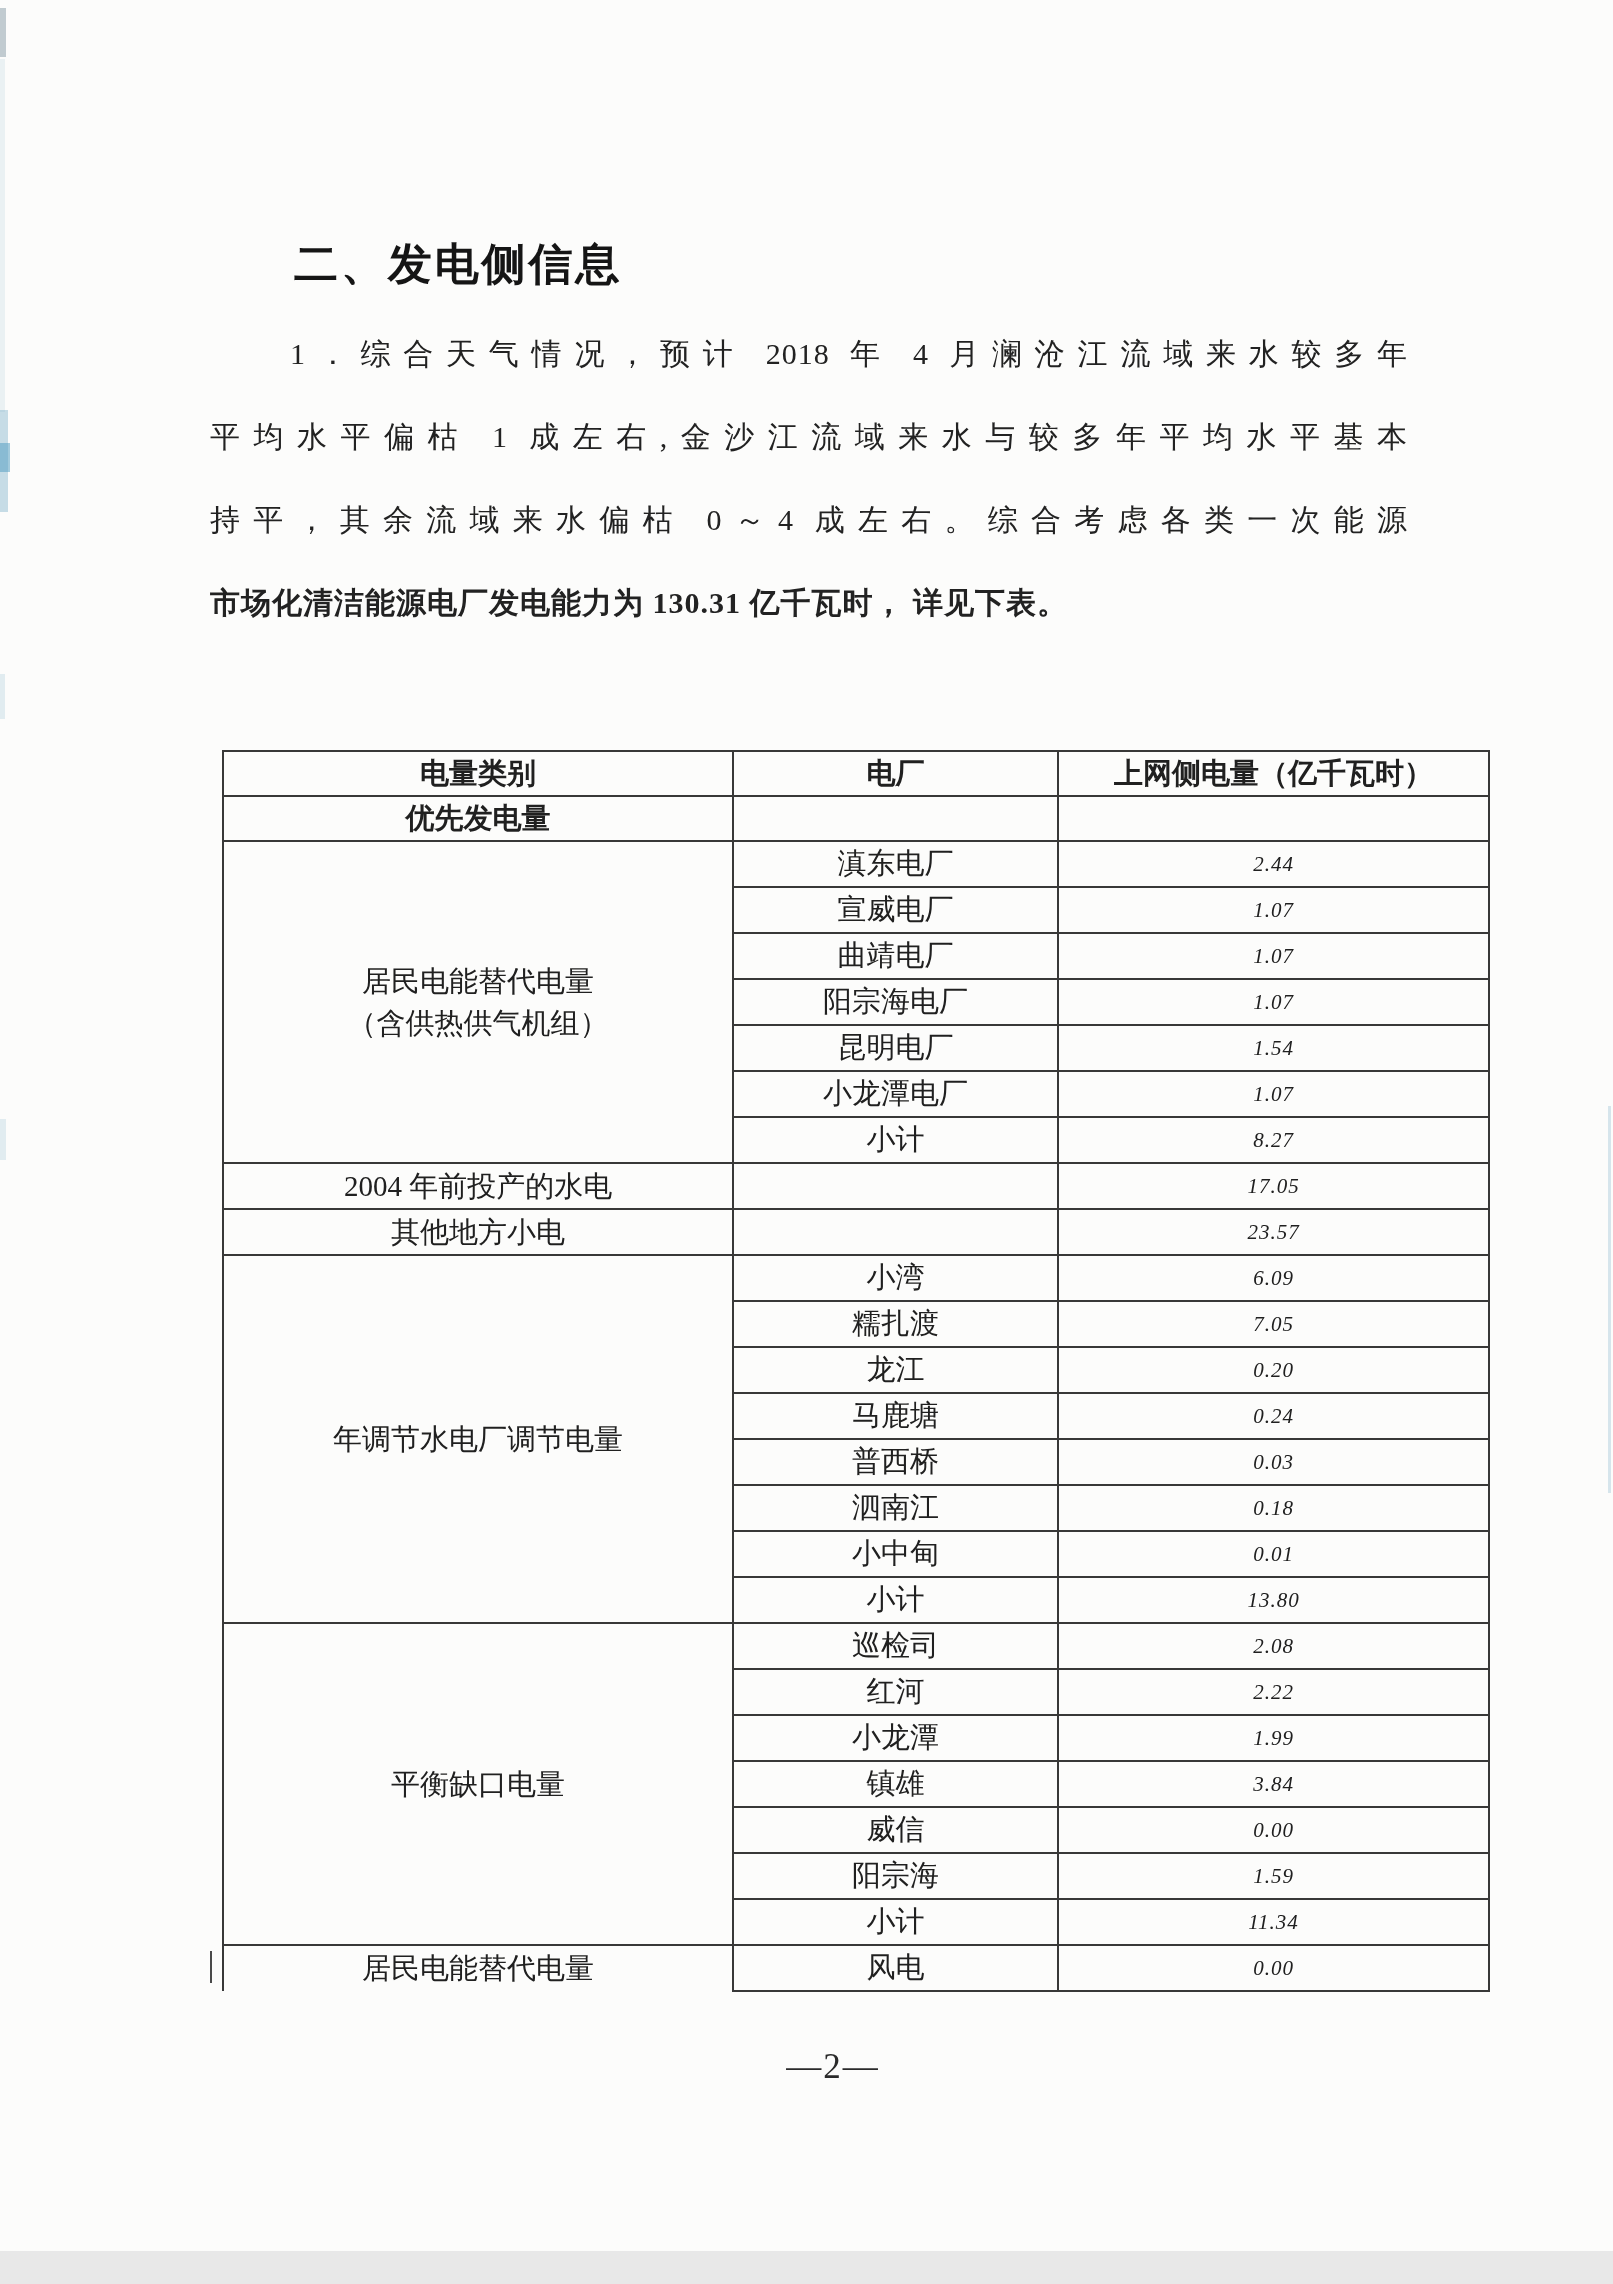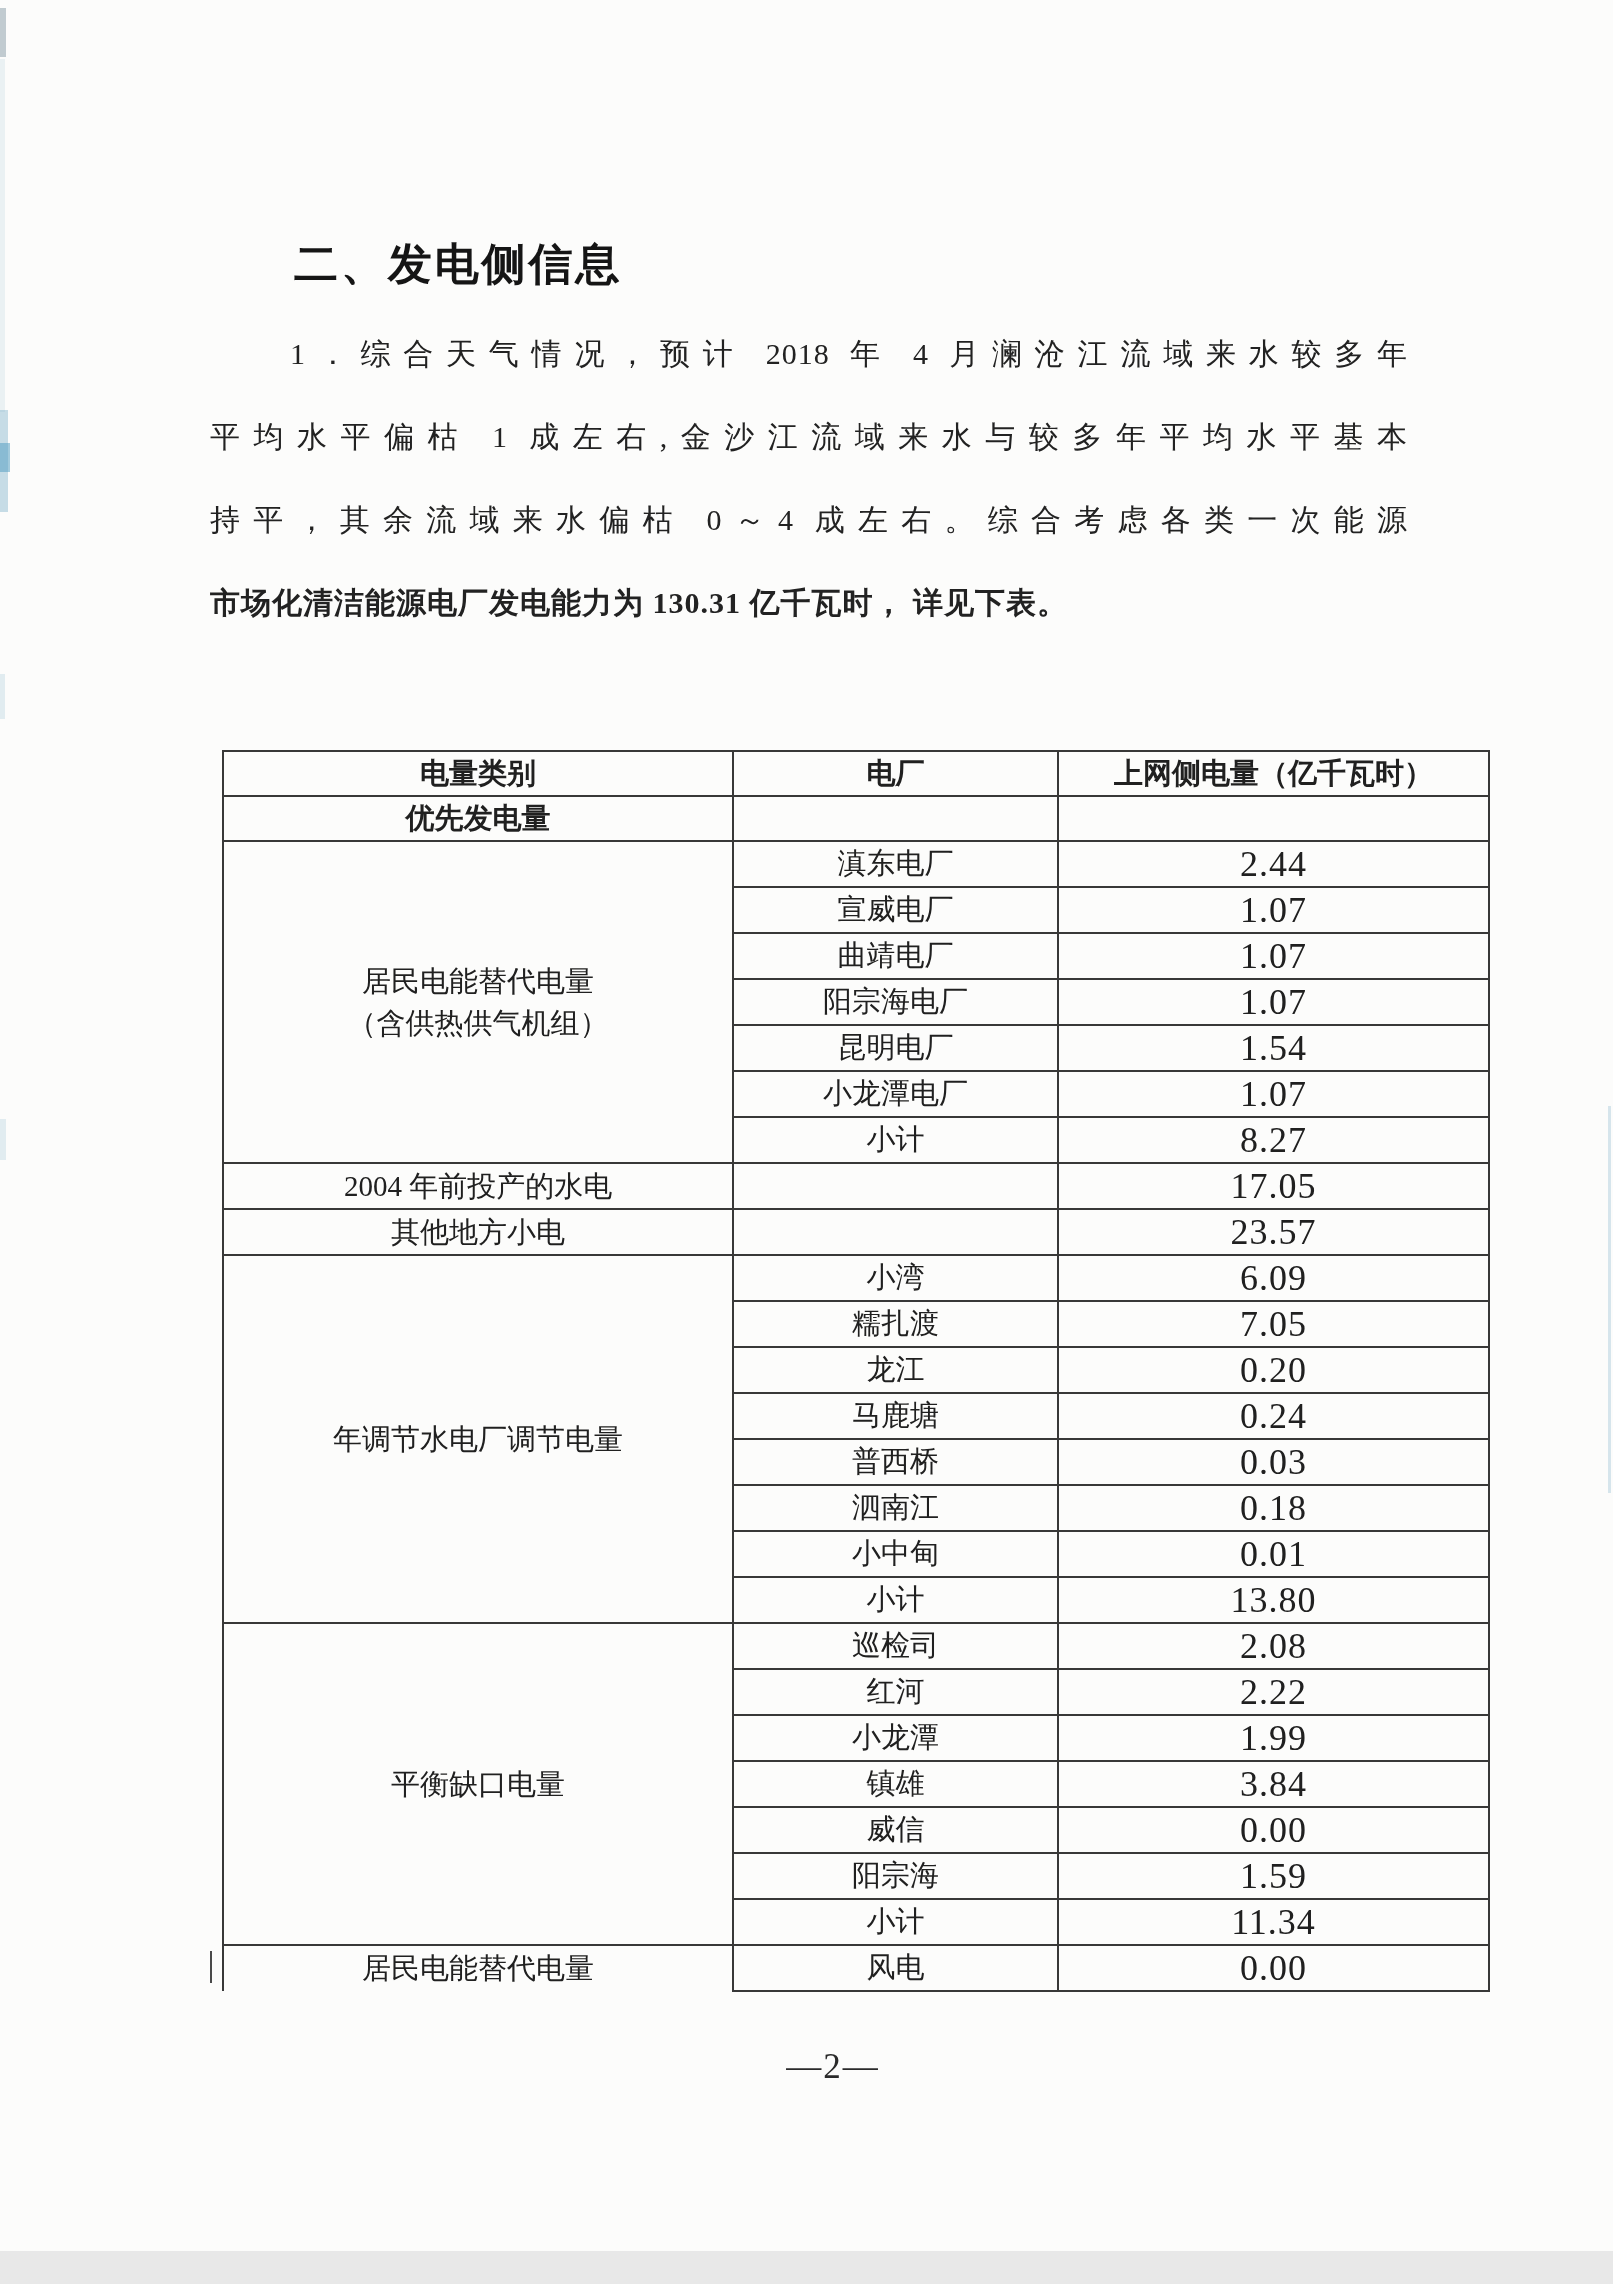--- a/index.html
+++ b/index.html
@@ -56,22 +56,23 @@
     text-align:center;
     vertical-align:middle;
     height:44px;
     padding:0;
     overflow:hidden;
   }
   .tbl tr.hdr td{ font-weight:700; height:43px; }
   .tbl td.cat{ line-height:1.45; }
   .tbl td.num{
     font-family:"Liberation Serif","DejaVu Serif",serif;
-    font-size:36px;
+    font-size:21px;
     letter-spacing:1px;
+    font-style:italic;
   }
   .tbl td.open-bottom{ border-bottom:none; }
   
   .border-tail{
     position:absolute;
     left:210px; top:1951px;
     width:2px; height:32px;
     background:#4a4a4a;
   }
   

